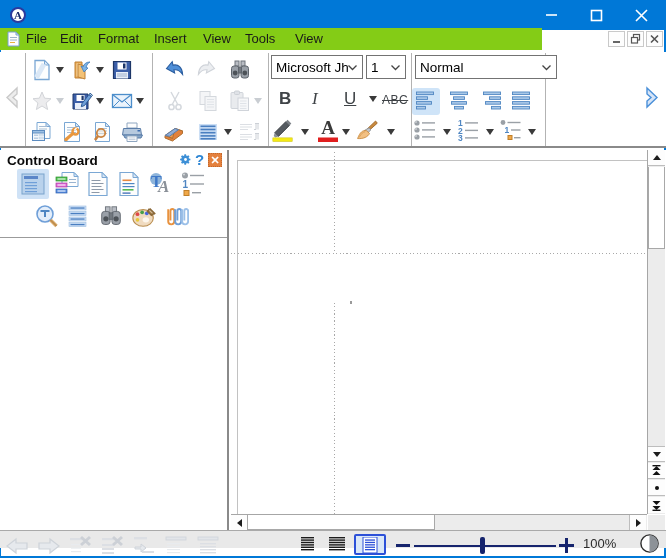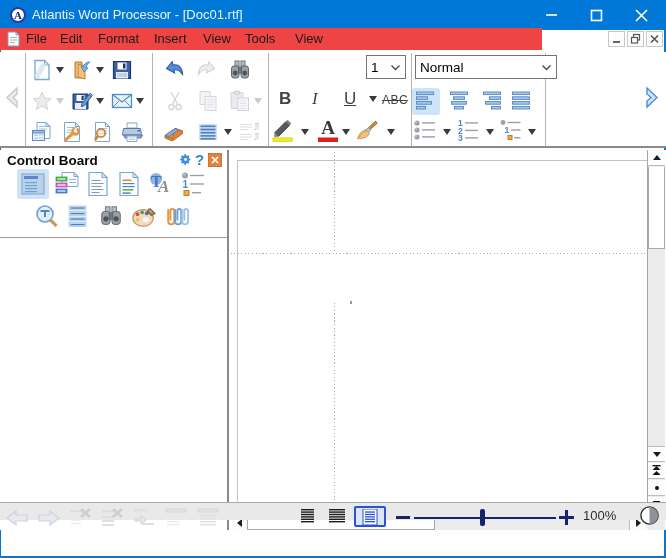--- a/index.html
+++ b/index.html
@@ -11,21 +11,21 @@
   
   #titlebar { position:absolute; left:-1px; top:0; width:666px; height:30px; background:#0078d7; }
   #app-icon { position:absolute; left:10px; top:7px; width:16px; height:16px; border-radius:50%;
     background:#fff; border:2px solid #2b3a9e; color:#1a2b6b; font:bold 11px "Liberation Serif", serif;
     text-align:center; line-height:12px; }
   #title-text { position:absolute; left:32px; top:7px; color:#eef4fb; font-size:13px; }
   .tb-btn { position:absolute; top:0; width:34px; height:30px; }
   #btn-min { left:534px; } #btn-max { left:579px; } #btn-close { left:624px; }
 
   
-  #menubar { position:absolute; left:-1px; top:28px; width:542px; height:22px; background:#ef4444; }
+  #menubar { position:absolute; left:-1px; top:28px; width:542px; height:22px; background:#84cc16; }
   #menu-doc-icon { position:absolute; left:6px; top:3px; }
   .menu-item { position:absolute; top:3px; color:#1a1a1a; font-size:13px; }
   .mdi-btn { position:absolute; top:3px; width:17px; height:16px; background:#fdfdfd; border:1px solid #c9c9c9; }
   #mdi-min { left:608px; } #mdi-restore { left:627px; } #mdi-close { left:646px; }
 
   
   #toolbars { position:absolute; left:-1px; top:52px; width:666px; height:96px; background:#fff;
     border-bottom:2px solid #8a8a8a; }
   .tsep { position:absolute; top:1px; height:93px; width:1px; background:#b3b3b3; }
   .tbtn { position:absolute; width:24px; height:24px; display:flex; align-items:center; justify-content:center; }
@@ -75,42 +75,41 @@
   #hs-thumb { position:absolute; left:16px; top:0; width:188px; height:15px; background:#fff; border:1px solid #a8a8a8; border-top:none; }
   #hs-right { left:398px; top:0; height:15px; border-left:1px solid #bdbdbd; }
   #sb-corner { position:absolute; left:648px; top:365px; width:17px; height:15px; background:#ececec; }
   .tri { width:0; height:0; }
   .tri.up { border-left:4px solid transparent; border-right:4px solid transparent; border-bottom:5px solid #1c1c1c; }
   .tri.down { border-left:4px solid transparent; border-right:4px solid transparent; border-top:5px solid #1c1c1c; }
   .tri.left { border-top:4px solid transparent; border-bottom:4px solid transparent; border-right:5px solid #1c1c1c; }
   .tri.right { border-top:4px solid transparent; border-bottom:4px solid transparent; border-left:5px solid #1c1c1c; }
 
   
-  #statusbar { position:absolute; left:-1px; top:502px; width:666px; height:18px; background:#e9e9e9; border-top:1px solid #a9a9a9; }
+  #statusbar { position:absolute; left:-1px; top:530px; width:666px; height:18px; background:#e9e9e9; border-top:1px solid #a9a9a9; }
   .st-ico { position:absolute; top:3px; width:26px; height:22px; }
   .view-ico { position:absolute; }
   #view-page-btn { position:absolute; left:354px; top:3px; width:32px; height:21px; background:#d9e7f8;
     border:2px solid #2c50d8; border-radius:2px; display:flex; align-items:center; justify-content:center; }
   #zoom-out { position:absolute; left:396px; top:13px; width:14px; height:3px; background:#16246d; }
   #zoom-track { position:absolute; left:414px; top:14px; width:142px; height:1.5px; background:#16246d; }
   #zoom-thumb { position:absolute; left:480px; top:6px; width:5px; height:17px; background:#16246d; border-radius:2px; }
   #zoom-in { position:absolute; left:559px; top:7px; width:15px; height:15px; }
   #zoom-in::before { content:""; position:absolute; left:0; top:6px; width:15px; height:3px; background:#16246d; }
   #zoom-in::after { content:""; position:absolute; left:6px; top:0; width:3px; height:15px; background:#16246d; }
   #zoom-label { position:absolute; left:583px; top:5px; color:#2d2d2d; font-size:13px; }
   #contrast { position:absolute; left:639px; top:2px; }
 </style>
 </head>
 <body>
 
 <div id="window">
 
   <div id="titlebar">
     <div id="app-icon">A</div>
-    <div id="title-text">Atlantis Word Processor - [Doc01.rtf]</div>
     <div class="tb-btn" id="btn-min">
       <svg width="34" height="30">
           <line x1="12" y1="15" x2="23" y2="15" stroke="#fff" stroke-width="1.6"></line>
         </svg>
     </div>
     <div class="tb-btn" id="btn-max">
       <svg width="34" height="30">
           <rect x="12.5" y="10.5" width="10" height="10" fill="none" stroke="#fff" stroke-width="1.6"></rect>
         </svg>
     </div>
@@ -463,20 +462,26 @@
             <rect x="8.5" y="3.8" width="13" height="1.4" fill="#9aa0a6"></rect>
             <text x="5.5" y="15" font-family="Liberation Sans,sans-serif" font-size="8.5" font-weight="bold" fill="#4f86c2">1</text>
             <rect x="12" y="11.3" width="9.5" height="1.4" fill="#9aa0a6"></rect>
             <rect x="9" y="17.5" width="4" height="4" fill="#f0a848" stroke="#c07f28"></rect>
             <rect x="15" y="19" width="6.5" height="1.4" fill="#9aa0a6"></rect>
           </svg>
         </div>
         <div class="darr" style="left: 528px; top: 77px;"></div>
       </div>
 
+    <div class="combo" style="left:271px;width:92px">
+      <span style="white-space:nowrap;overflow:hidden;width:74px">Microsoft Jh</span>
+      <svg class="cv" width="11" height="11">
+          <path d="M1.5 3.5 L5.5 7.5 L9.5 3.5" fill="none" stroke="#444" stroke-width="1.3"></path>
+        </svg>
+    </div>
     <div class="combo" style="left:366px;width:40px">
       <span>1</span>
       <svg class="cv" width="11" height="11">
           <path d="M1.5 3.5 L5.5 7.5 L9.5 3.5" fill="none" stroke="#444" stroke-width="1.3"></path>
         </svg>
     </div>
     <div class="combo" style="left:415px;width:142px">
       <span>Normal</span>
       <svg class="cv" width="11" height="11">
           <path d="M1.5 3.5 L5.5 7.5 L9.5 3.5" fill="none" stroke="#444" stroke-width="1.3"></path>

